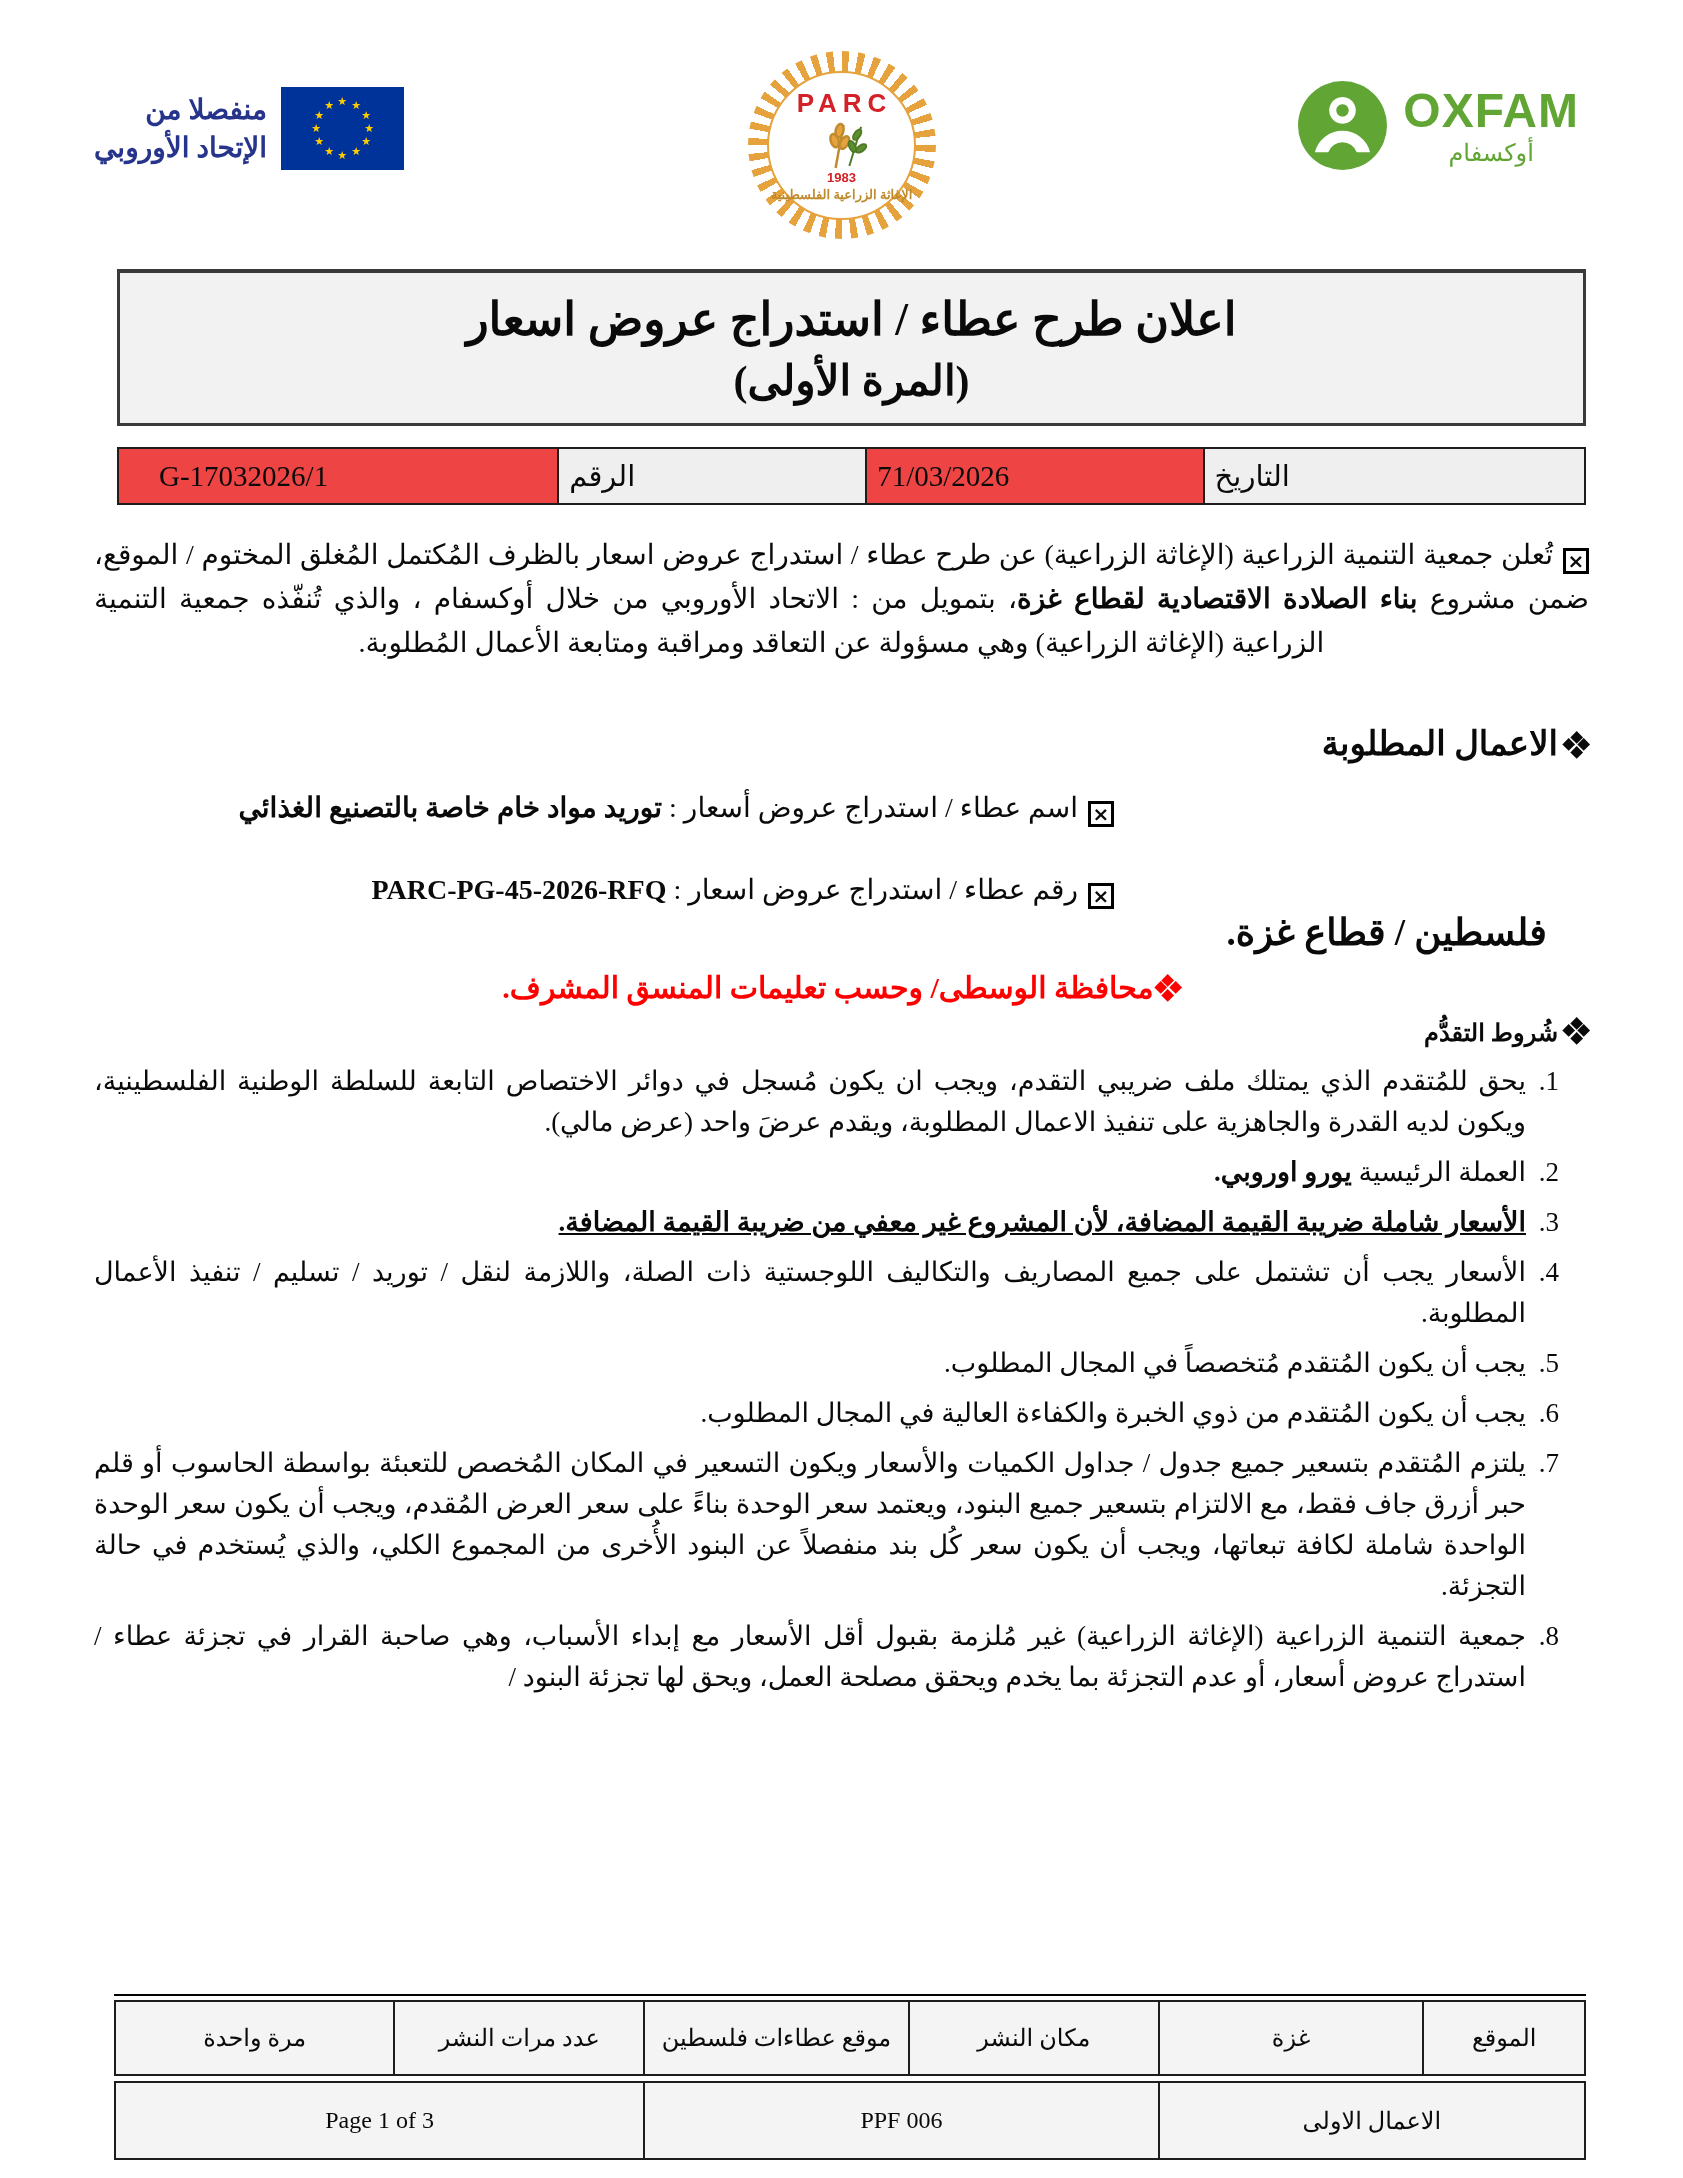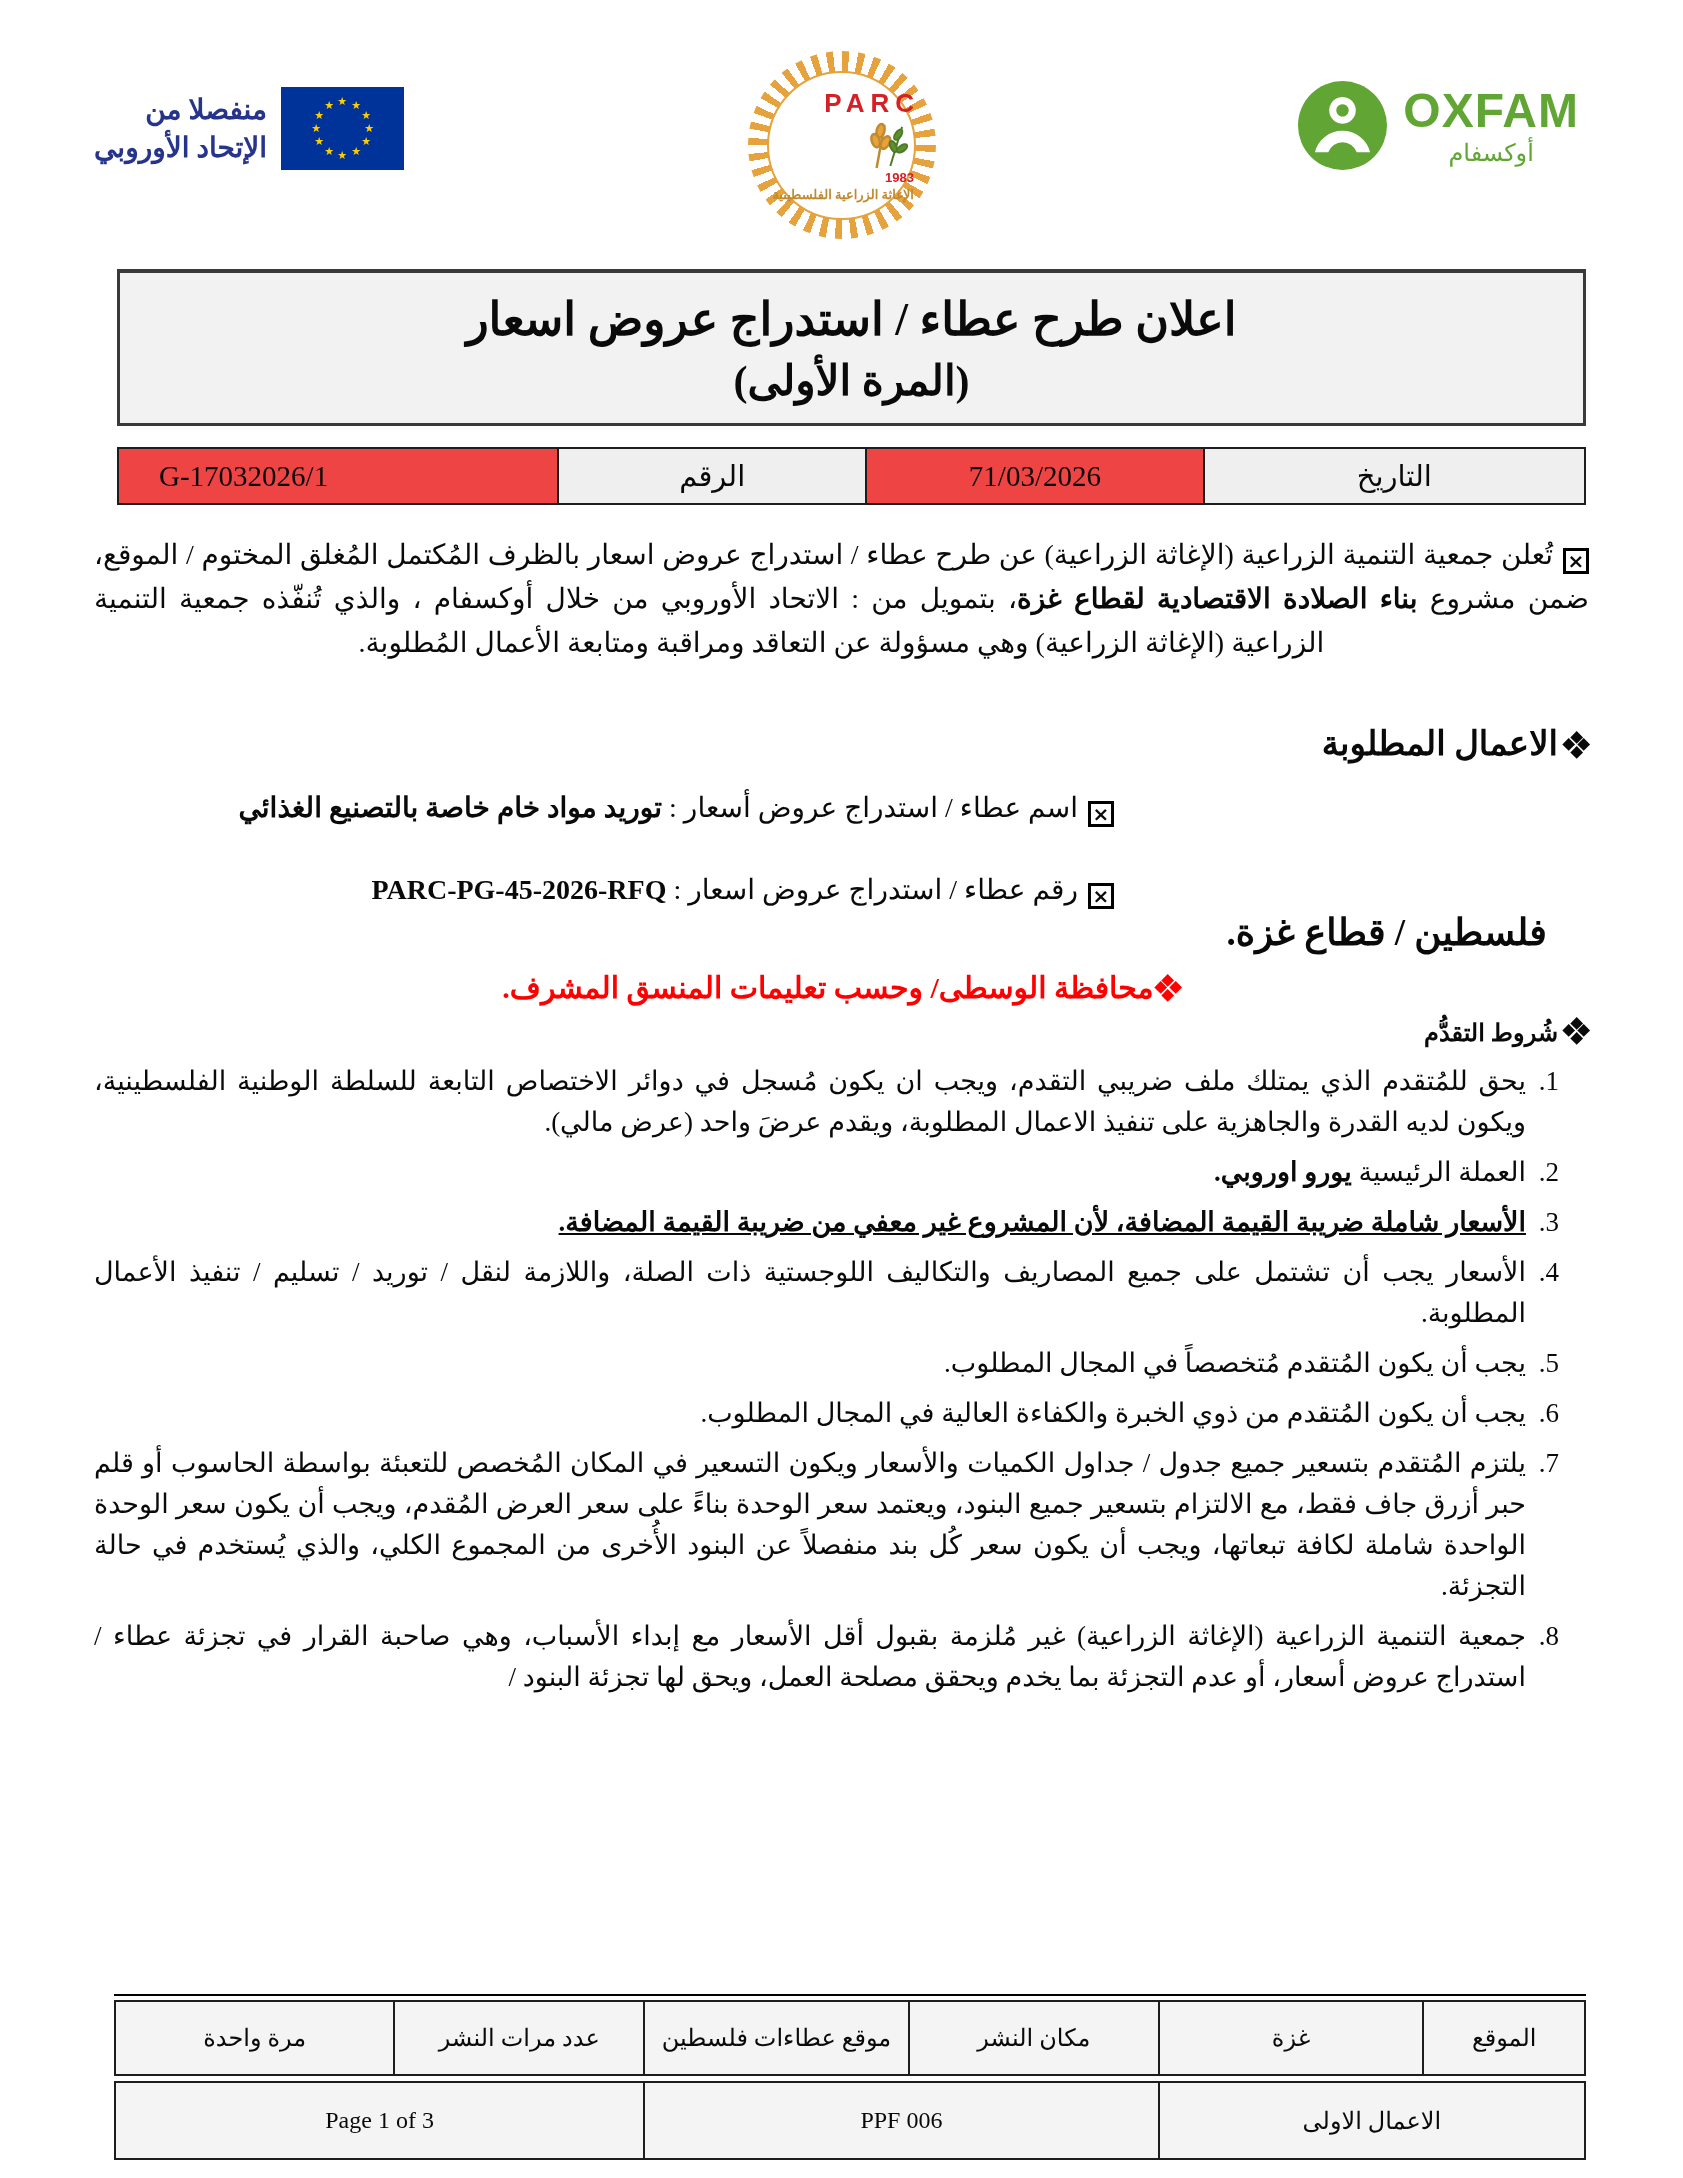--- a/index.html
+++ b/index.html
@@ -7,35 +7,35 @@
     position:relative;width:1683px;height:2178px;background:#fff;overflow:hidden;
     font-family:"Liberation Serif","DejaVu Serif",serif;color:#0a0a0a;direction:rtl;
   }
   
   .eu-block{position:absolute;top:87px;left:94px;display:flex;flex-direction:row;align-items:center;gap:14px;direction:ltr;}
   .eu-text{font-weight:bold;color:#27348B;font-size:28px;line-height:1.35;text-align:right;font-family:"Liberation Serif",serif;}
   .eu-flag{position:relative;width:123px;height:83px;background:#003399;flex:0 0 auto;}
   .eu-flag .star{position:absolute;color:#FFCC00;font-size:11px;line-height:1;transform:translate(-50%,-50%);font-family:"DejaVu Sans",sans-serif;}
   .parc-logo{position:absolute;top:51px;left:50%;transform:translateX(-50%);width:188px;height:188px;border-radius:50%;
     background:repeating-conic-gradient(#E6A23C 0deg 4.5deg,#ffffff 4.5deg 10deg);display:flex;align-items:center;justify-content:center;}
-  .parc-inner{width:145px;height:145px;border-radius:50%;background:#fff;border:2px solid #E6A23C;display:flex;flex-direction:column;justify-content:center;gap:0;}
+  .parc-inner{width:145px;height:145px;border-radius:50%;background:#fff;border:2px solid #E6A23C;display:flex;flex-direction:column;align-items:center;justify-content:center;gap:0;}
   .parc-name{color:#D42127;font-weight:bold;font-size:26px;letter-spacing:6px;font-family:"Liberation Sans",sans-serif;margin-right:-6px;}
   .parc-year{color:#D42127;font-weight:bold;font-size:13px;font-family:"Liberation Sans",sans-serif;}
   .parc-ar{color:#C08A2E;font-size:13px;font-weight:bold;margin-top:2px;white-space:nowrap;}
   .oxfam-block{position:absolute;top:81px;right:104px;display:flex;flex-direction:row;align-items:flex-start;gap:16px;direction:ltr;}
   .oxfam-texts{display:flex;flex-direction:column;align-items:center;margin-top:6px;}
   .oxfam-name{color:#61A534;font-weight:bold;font-size:48px;line-height:1;letter-spacing:1px;font-family:"Liberation Sans",sans-serif;}
   .oxfam-ar{color:#61A534;font-size:24px;margin-top:4px;font-family:"Liberation Sans",sans-serif;}
   
   .title-box{position:absolute;top:269px;left:117px;right:97px;height:150px;background:#f2f2f2;
     border:3px solid #3a3a3a;border-top-width:4px;display:flex;flex-direction:column;align-items:center;justify-content:center;gap:10px;}
   .title-line1{font-size:46px;font-weight:bold;}
   .title-line2{font-size:42px;font-weight:bold;}
   .meta-table{position:absolute;top:447px;left:117px;right:97px;border-collapse:collapse;table-layout:fixed;width:calc(100% - 214px);}
-  .meta-table td{border:2.5px solid #1d1d1d;height:54px;text-align:center;font-size:29px;padding:0 10px;}
+  .meta-table td{border:2.5px solid #1d1d1d;height:54px;text-align:left;font-size:29px;padding:0 10px;}
   .meta-label{background:#efefef;}
   .meta-value{background:#ef4444;}
   
   .content{position:absolute;top:533px;left:94px;right:94px;}
   .chk{display:inline-block;width:26px;height:26px;border:3px solid #000;box-sizing:border-box;text-align:center;
     line-height:20px;font-weight:bold;font-size:20px;vertical-align:-4px;font-family:"DejaVu Sans",sans-serif;margin-left:10px;}
   .dmd{display:inline-block;position:relative;width:25px;height:25px;vertical-align:-3px;margin-left:6px;}
   .dmd i{position:absolute;width:9.4px;height:9.4px;background:currentColor;transform:rotate(45deg);}
   .dmd i:nth-child(1){left:7.7px;top:0;}
   .dmd i:nth-child(2){left:0;top:7.7px;}

